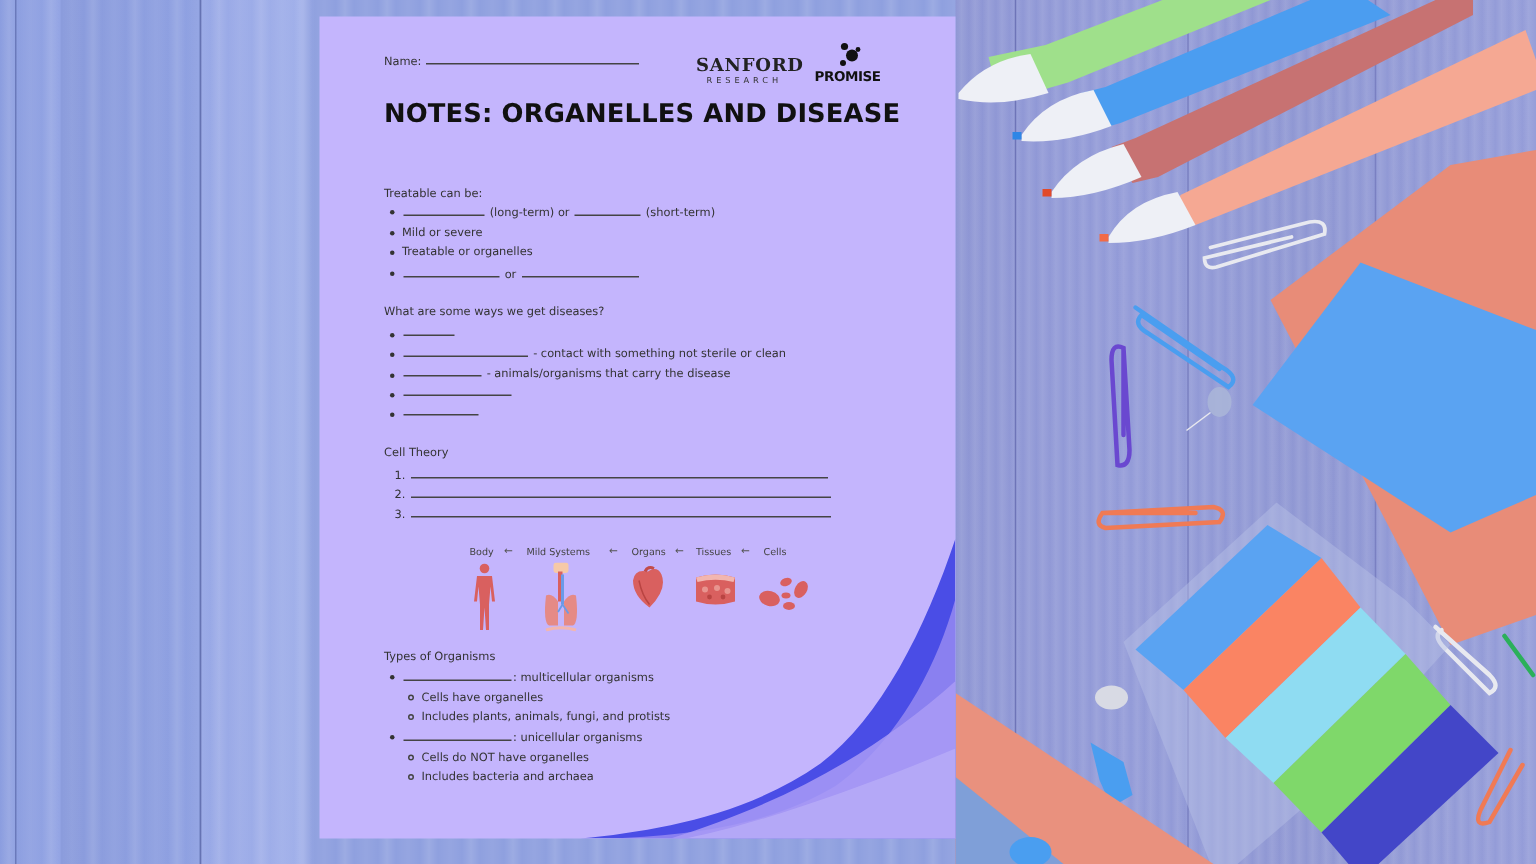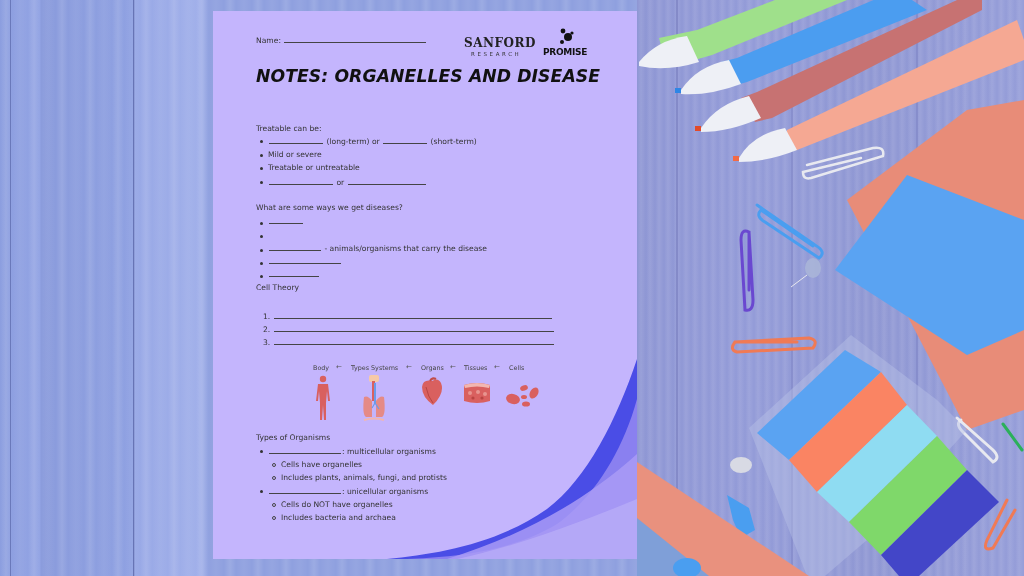--- a/index.html
+++ b/index.html
@@ -36,21 +36,20 @@
     color: #2a2a2a;
   }
   .wave { position: absolute; right: 0; bottom: 0; }
   .txt { position: absolute; font-size: 7.6px; white-space: nowrap; color: #333; }
   .blank { display: inline-block; border-bottom: 0.8px solid #444; height: 8px; vertical-align: baseline; margin: 0 1px; }
   .title {
     position: absolute; left: 43px; top: 55px;
     font-family: "DejaVu Sans", sans-serif; font-weight: bold;
     font-size: 17.2px; letter-spacing: 0.1px; color: #111;
     white-space: nowrap;
-    font-style: italic;
   }
   .bullet { position: absolute; width: 3px; height: 3px; border-radius: 50%; background: #333; }
   .sub-bullet { position: absolute; width: 4px; height: 4px; border-radius: 50%; border: 0.8px solid #444; }
   .logo-sanford {
     position: absolute; left: 251px; top: 25px;
     font-family: "DejaVu Serif", serif; font-weight: bold; font-size: 12px; color: #222; letter-spacing: 0.5px;
   }
   .logo-research {
     position: absolute; left: 258px; top: 40px;
     font-family: "DejaVu Sans", sans-serif; font-size: 5.5px; color: #333; letter-spacing: 2.6px;
@@ -154,65 +153,69 @@
   <div class="bullet" style="left:47px; top:129px;"></div>
   <div class="txt" style="left:55px; top:125px;">
     <span class="blank" style="width:54px"></span>
     <span>(long-term) or</span>
     <span class="blank" style="width:44px"></span>
     <span>(short-term)</span>
   </div>
   <div class="bullet" style="left:47px; top:143px;"></div>
   <div class="txt" style="left:55px; top:139px;">Mild or severe</div>
   <div class="bullet" style="left:47px; top:156px;"></div>
-  <div class="txt" style="left:55px; top:152px;">Treatable or untreatable</div>
+  <div class="txt" style="left:55px; top:152px;">Treatable or organelles</div>
   <div class="bullet" style="left:47px; top:170px;"></div>
   <div class="txt" style="left:55px; top:166px;">
     <span class="blank" style="width:64px"></span>
     <span>or</span>
     <span class="blank" style="width:78px"></span>
   </div>
 
   <div class="txt" style="left:43px; top:192px;">What are some ways we get diseases?</div>
   <div class="bullet" style="left:47px; top:211px;"></div>
   <div class="txt" style="left:55px; top:205px;">
     <span class="blank" style="width:34px"></span>
   </div>
   <div class="bullet" style="left:47px; top:224px;"></div>
+  <div class="txt" style="left:55px; top:219px;">
+    <span class="blank" style="width:83px"></span>
+    <span>- contact with something not sterile or clean</span>
+  </div>
   <div class="bullet" style="left:47px; top:238px;"></div>
   <div class="txt" style="left:55px; top:232px;">
     <span class="blank" style="width:52px"></span>
     <span>- animals/organisms that carry the disease</span>
   </div>
   <div class="bullet" style="left:47px; top:251px;"></div>
   <div class="txt" style="left:55px; top:245px;">
     <span class="blank" style="width:72px"></span>
   </div>
   <div class="bullet" style="left:47px; top:264px;"></div>
   <div class="txt" style="left:55px; top:258px;">
     <span class="blank" style="width:50px"></span>
   </div>
 
-  <div class="txt" style="left:43px; top:272px;text-align:center;">Cell Theory</div>
+  <div class="txt" style="left:43px; top:286px;text-align:center;">Cell Theory</div>
   <div class="txt" style="left:50px; top:300px;">
     <span>1.</span>
     <span class="blank" style="width:278px"></span>
   </div>
   <div class="txt" style="left:50px; top:313px;">
     <span>2.</span>
     <span class="blank" style="width:280px"></span>
   </div>
   <div class="txt" style="left:50px; top:326px;">
     <span>3.</span>
     <span class="blank" style="width:280px"></span>
   </div>
 
   <div class="hier-label" style="left:100px;">Body</div>
   <div class="arrow" style="left:123px;">←</div>
-  <div class="hier-label" style="left:138px;">Types Systems</div>
+  <div class="hier-label" style="left:138px;">Mild Systems</div>
   <div class="arrow" style="left:193px;">←</div>
   <div class="hier-label" style="left:208px;">Organs</div>
   <div class="arrow" style="left:237px;">←</div>
   <div class="hier-label" style="left:251px;">Tissues</div>
   <div class="arrow" style="left:281px;">←</div>
   <div class="hier-label" style="left:296px;">Cells</div>
 
   <svg class="decor" style="left:100px; top:364px;" width="20" height="46" viewBox="0 0 20 46">
     <circle cx="10" cy="4" r="3.2" fill="#d9605f"></circle>
     <path d="M5,9 L15,9 L17,26 L15,26 L14,16 L13,28 L13,45 L11,45 L10,30 L9,45 L7,45 L7,28 L6,16 L5,26 L3,26 Z" fill="#d9605f"></path>

